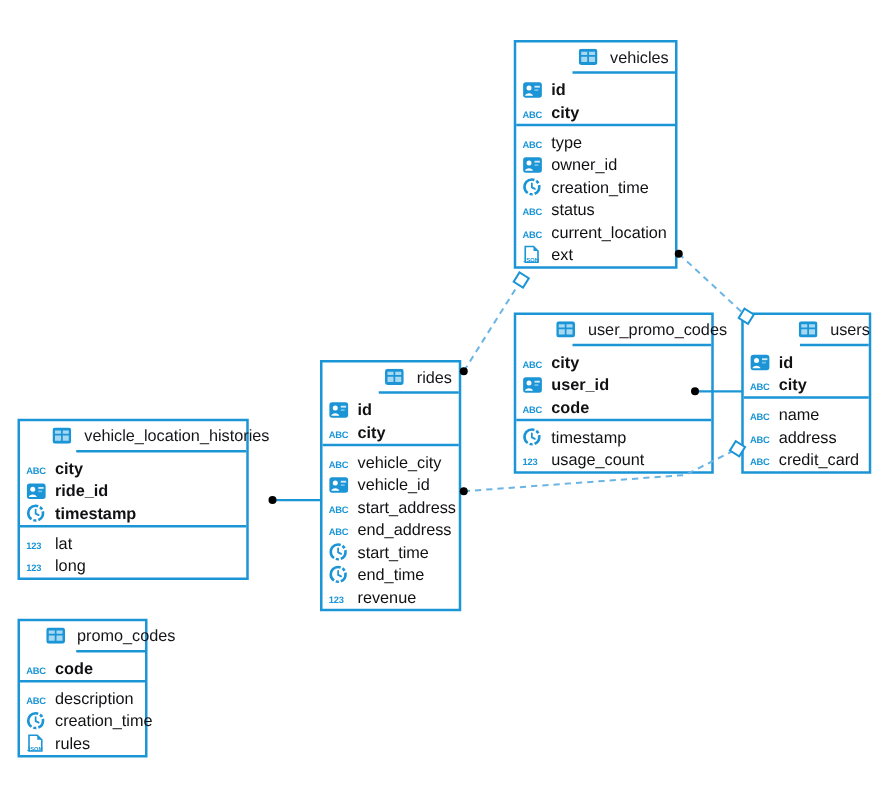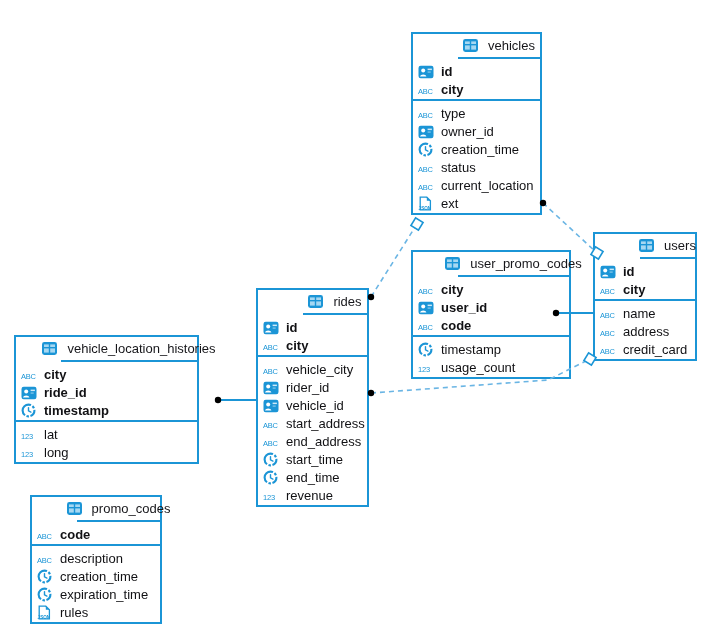--- a/index.html
+++ b/index.html
@@ -22,21 +22,21 @@
   .field-row{
     display:flex;align-items:flex-end;gap:4px;height:18px;padding:0 5px;
     font-size:13px;color:#111114;white-space:nowrap;
   }
   .field-row.pk{font-weight:700;}
   .icon-cell{
     width:19px;min-width:19px;display:inline-flex;align-items:center;
     justify-content:flex-start;
   }
   .txt-icon{
-    font-size:7.5px;font-weight:400;color:var(--accent);letter-spacing:-0.2px;
+    font-size:7.5px;font-weight:700;color:var(--accent);letter-spacing:-0.2px;
     line-height:10px;
   }
   svg{display:block;}
   #connector-layer{
     position:absolute;left:0;top:0;z-index:3;pointer-events:none;
   }
 </style>
 </head>
 <body style="--accent: #1b95d6;">
 
@@ -178,21 +178,21 @@
           <span>timestamp</span>
         </div>
         <div class="field-row">
           <span class="icon-cell">
             <span class="txt-icon">123</span>
           </span>
           <span>usage_count</span>
         </div>
       </div>
     </div>
-    <div class="table-box" style="left: 593px; top: 232px; width: 104px;">
+    <div class="table-box" style="left: 593px; top: 250px; width: 104px;">
       <div class="table-header">
         <span class="icon-cell" style="width: 20px; min-width: 20px;">
           <svg width="15" height="13" viewBox="0 0 15 13">
             <rect x="0" y="0" width="15" height="13" rx="2.4" fill="#1b95d6"></rect>
             <rect x="2" y="2.4" width="4.8" height="2.6" fill="#a6d8f2"></rect>
             <rect x="8.2" y="2.4" width="4.8" height="2.6" fill="#a6d8f2"></rect>
             <rect x="2" y="6.4" width="4.8" height="4.2" fill="#a6d8f2"></rect>
             <rect x="8.2" y="6.4" width="4.8" height="4.2" fill="#a6d8f2"></rect>
           </svg>
         </span>
@@ -284,32 +284,20 @@
         <div class="field-row">
           <span class="icon-cell">
             <svg width="16" height="14" viewBox="0 0 16 14">
               <rect x="0.5" y="0.8" width="15" height="12.4" rx="2.2" fill="#1b95d6"></rect>
               <circle cx="5.2" cy="5.4" r="2" fill="#fff"></circle>
               <path d="M2 11.6 C2.4 8.9 8 8.9 8.4 11.6 Z" fill="#fff"></path>
               <rect x="9.6" y="3.6" width="4.3" height="1.5" fill="#cfe9f7"></rect>
               <rect x="9.6" y="6.4" width="3.1" height="1.4" fill="#9fd4ef" opacity="0.7"></rect>
             </svg>
           </span>
-          <span>rider_id</span>
-        </div>
-        <div class="field-row">
-          <span class="icon-cell">
-            <svg width="16" height="14" viewBox="0 0 16 14">
-              <rect x="0.5" y="0.8" width="15" height="12.4" rx="2.2" fill="#1b95d6"></rect>
-              <circle cx="5.2" cy="5.4" r="2" fill="#fff"></circle>
-              <path d="M2 11.6 C2.4 8.9 8 8.9 8.4 11.6 Z" fill="#fff"></path>
-              <rect x="9.6" y="3.6" width="4.3" height="1.5" fill="#cfe9f7"></rect>
-              <rect x="9.6" y="6.4" width="3.1" height="1.4" fill="#9fd4ef" opacity="0.7"></rect>
-            </svg>
-          </span>
           <span>vehicle_id</span>
         </div>
         <div class="field-row">
           <span class="icon-cell">
             <span class="txt-icon">ABC</span>
           </span>
           <span>start_address</span>
         </div>
         <div class="field-row">
           <span class="icon-cell">
@@ -394,21 +382,21 @@
           <span>lat</span>
         </div>
         <div class="field-row">
           <span class="icon-cell">
             <span class="txt-icon">123</span>
           </span>
           <span>long</span>
         </div>
       </div>
     </div>
-    <div class="table-box" style="left: 30px; top: 495px; width: 132px;">
+    <div class="table-box" style="left: 14px; top: 495px; width: 104px;">
       <div class="table-header">
         <span class="icon-cell" style="width: 20px; min-width: 20px;">
           <svg width="15" height="13" viewBox="0 0 15 13">
             <rect x="0" y="0" width="15" height="13" rx="2.4" fill="#1b95d6"></rect>
             <rect x="2" y="2.4" width="4.8" height="2.6" fill="#a6d8f2"></rect>
             <rect x="8.2" y="2.4" width="4.8" height="2.6" fill="#a6d8f2"></rect>
             <rect x="2" y="6.4" width="4.8" height="4.2" fill="#a6d8f2"></rect>
             <rect x="8.2" y="6.4" width="4.8" height="4.2" fill="#a6d8f2"></rect>
           </svg>
         </span>
@@ -431,29 +419,20 @@
           <span>description</span>
         </div>
         <div class="field-row">
           <span class="icon-cell">
             <svg width="15" height="15" viewBox="0 0 15 15">
               <circle cx="7.5" cy="7.5" r="5.9" fill="#fff" stroke="#1b95d6" stroke-width="2.1" stroke-dasharray="7 1.6 2.5 1.6 10 0"></circle>
               <path d="M7.5 4.6 L7.5 7.9 L9.9 9.1" stroke="#1b95d6" stroke-width="1.4" fill="none" stroke-linecap="round"></path>
             </svg>
           </span>
           <span>creation_time</span>
-        </div>
-        <div class="field-row">
-          <span class="icon-cell">
-            <svg width="15" height="15" viewBox="0 0 15 15">
-              <circle cx="7.5" cy="7.5" r="5.9" fill="#fff" stroke="#1b95d6" stroke-width="2.1" stroke-dasharray="7 1.6 2.5 1.6 10 0"></circle>
-              <path d="M7.5 4.6 L7.5 7.9 L9.9 9.1" stroke="#1b95d6" stroke-width="1.4" fill="none" stroke-linecap="round"></path>
-            </svg>
-          </span>
-          <span>expiration_time</span>
         </div>
         <div class="field-row">
           <span class="icon-cell">
             <svg width="14" height="15" viewBox="0 0 14 15">
               <path d="M2.2 1.2 h6.6 l3.6 3.6 V13.8 H2.2 Z" fill="#fff" stroke="#1b95d6" stroke-width="1.3"></path>
               <path d="M8.8 1.2 l3.6 3.6 h-3.6 Z" fill="#1b95d6"></path>
               <text x="0.6" y="13.6" font-size="4.6" font-weight="bold" fill="#1b95d6" font-family="Liberation Sans, sans-serif">JSON</text>
             </svg>
           </span>
           <span>rules</span>

